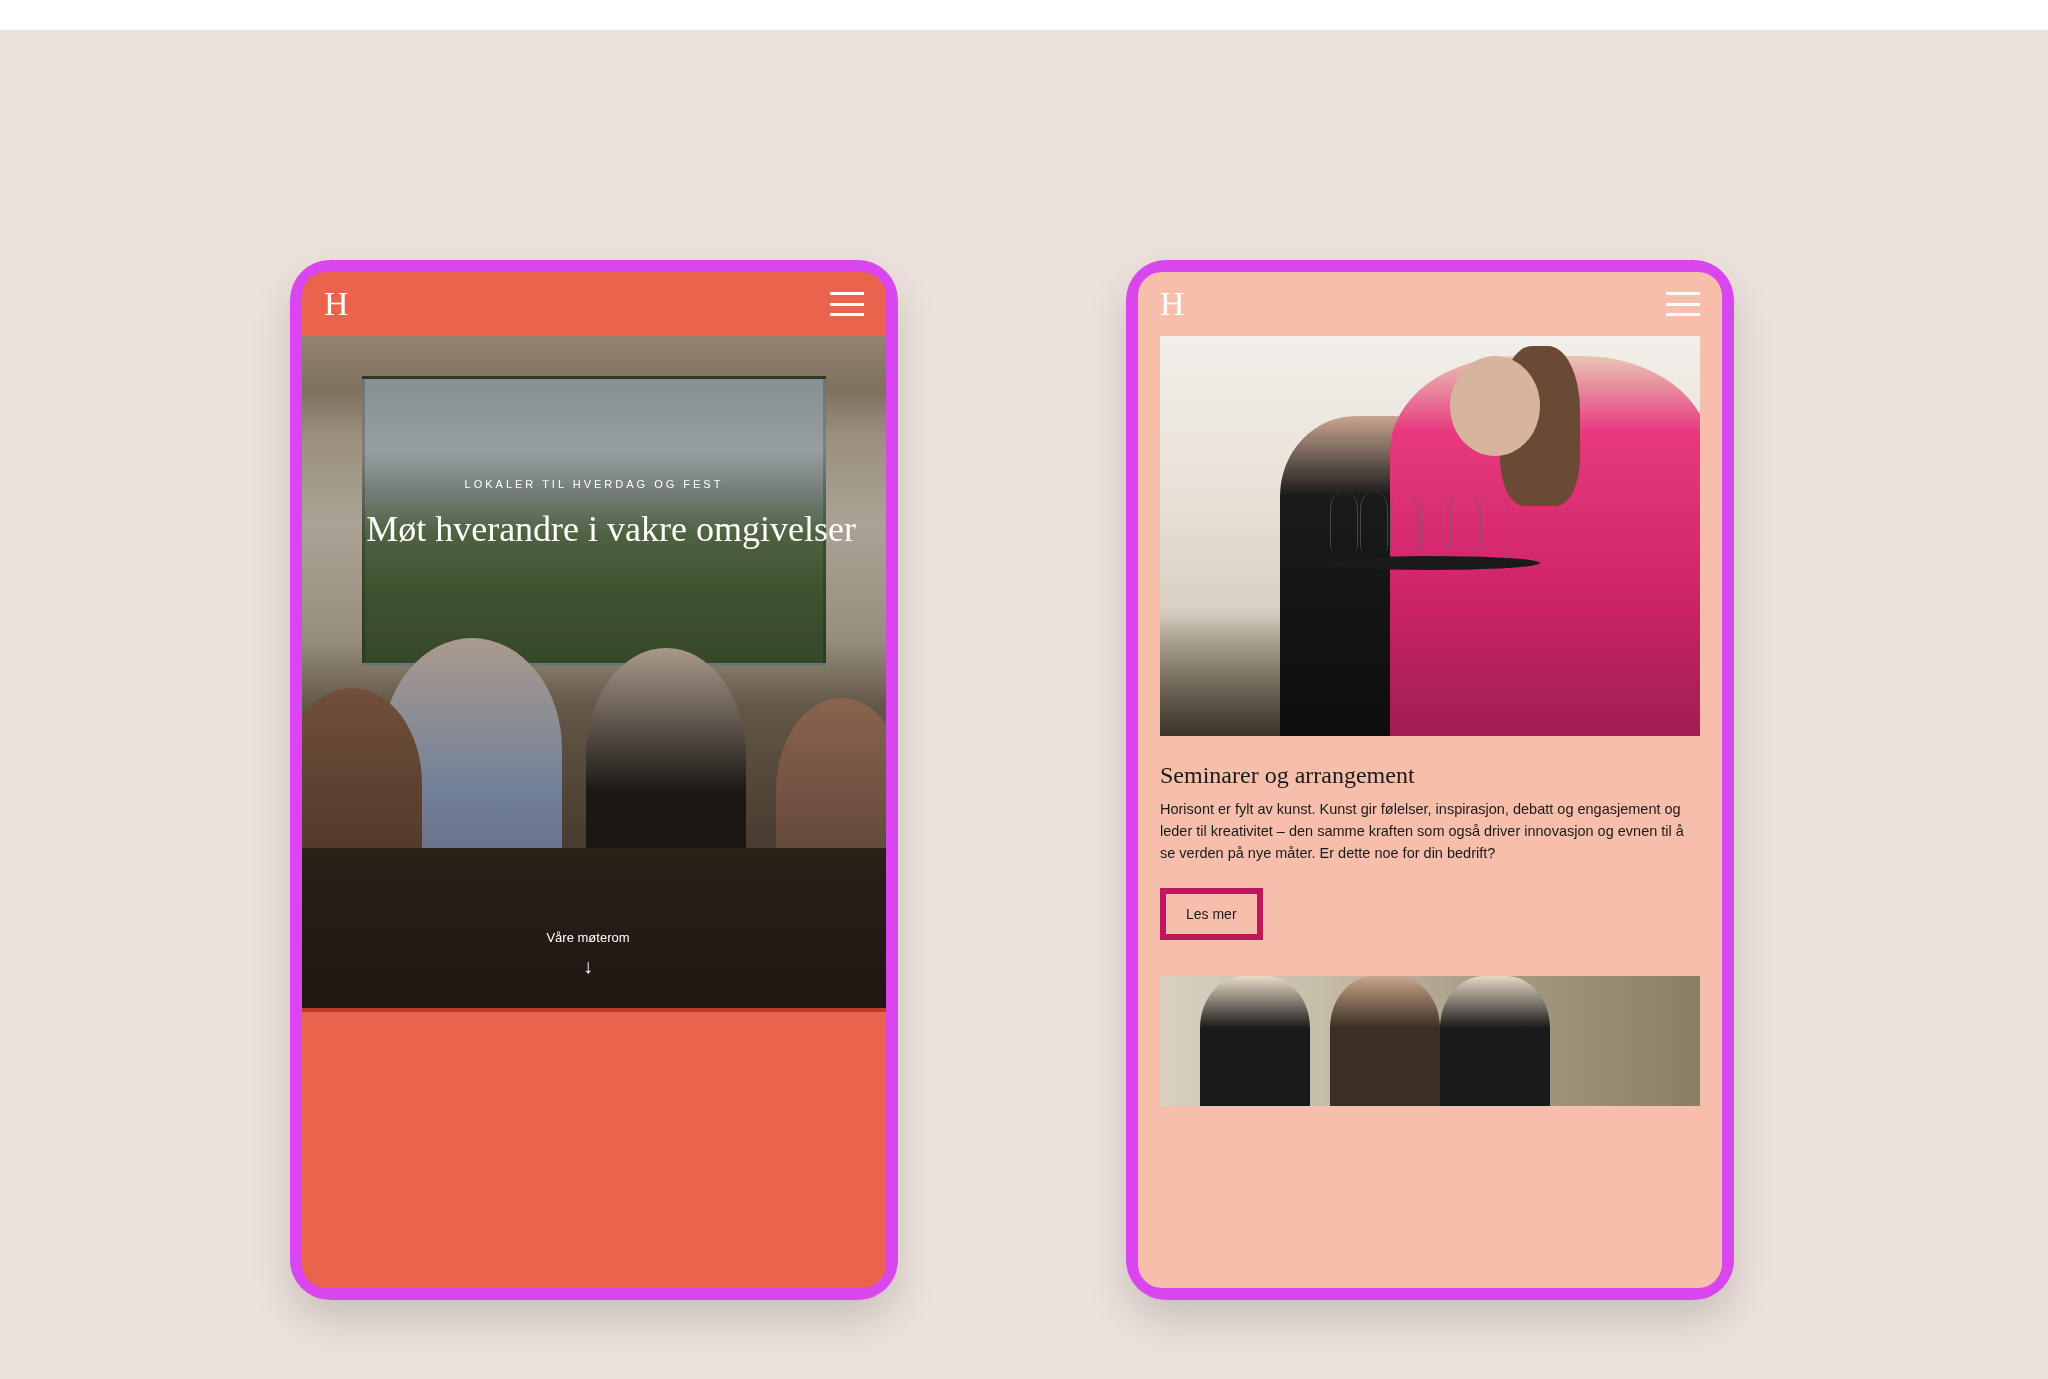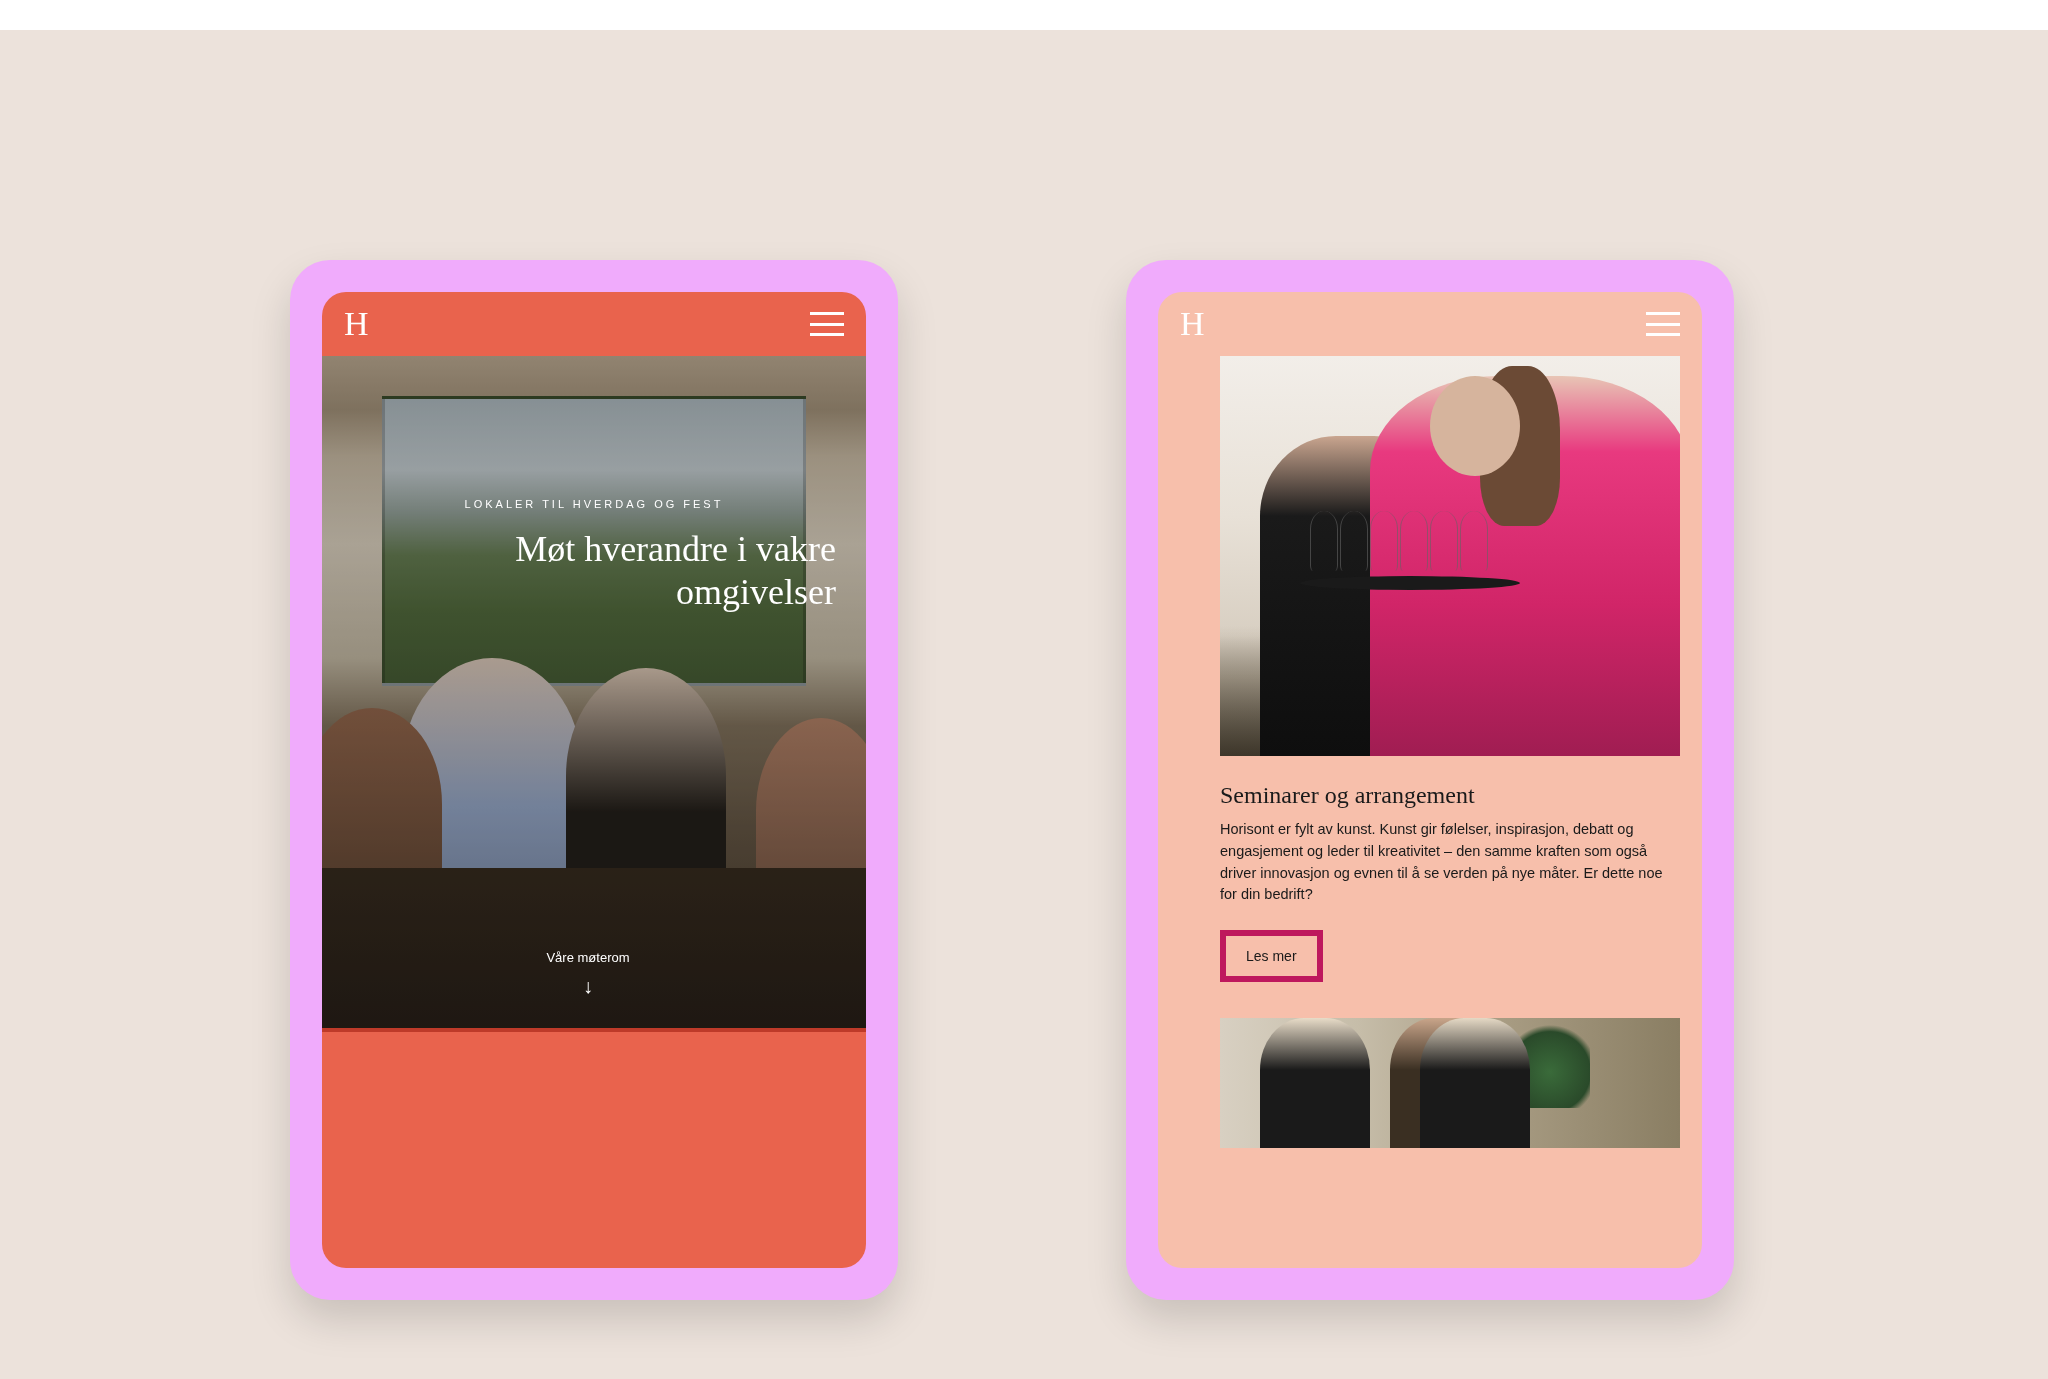--- a/index.html
+++ b/index.html
@@ -22,23 +22,23 @@
       width: 100%;
       height: 1349px;
       background: #ece2db;
       position: relative;
     }
 
     .tablet {
       position: absolute;
       width: 608px;
       height: 1040px;
-      background: #f0abfc;
+      background: #d946ef;
       border-radius: 40px;
-      padding: 32px;
+      padding: 12px;
       box-shadow: 0 20px 40px rgba(0,0,0,0.15);
     }
 
     .tablet-left { left: 290px; top: 230px; }
     .tablet-right { left: 1126px; top: 230px; }
 
     .screen {
       width: 100%;
       height: 100%;
       background: #e9634d;
@@ -193,21 +193,20 @@
     .intro-text {
       font-family: Georgia, serif;
       font-size: 18px;
       line-height: 1.55;
     }
 
     
     .r-content {
       padding: 0 22px 0 22px;
       color: #1a1a1a;
-      margin-left: 40px;
     }
 
     .card-photo {
       width: 100%;
       height: 400px;
       position: relative;
       overflow: hidden;
       background: linear-gradient(180deg, #f2eee9 0%, #e8e1d7 40%, #d8cfc2 70%, #5d5344 100%);
     }
 

